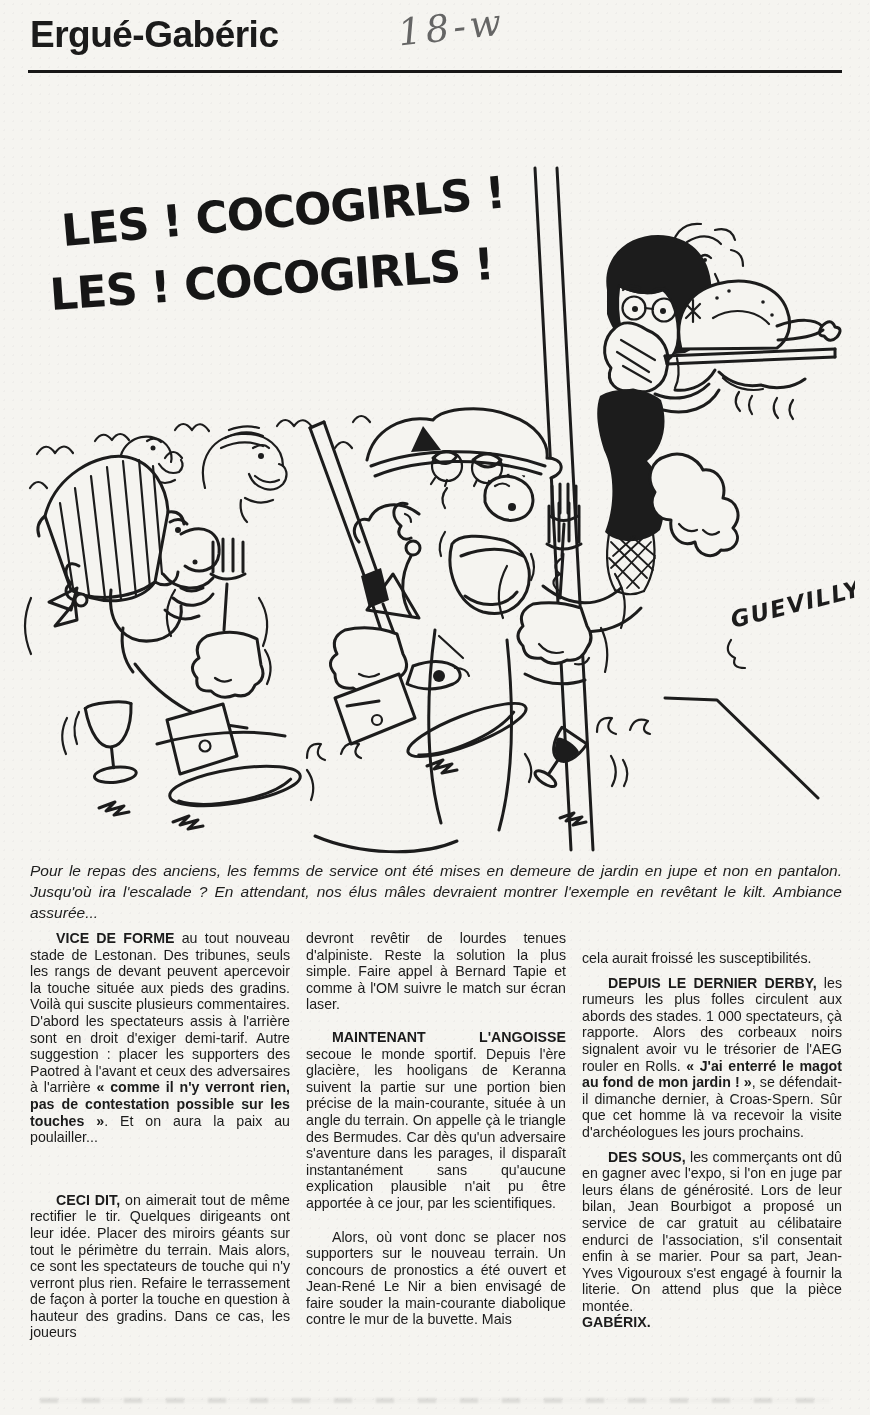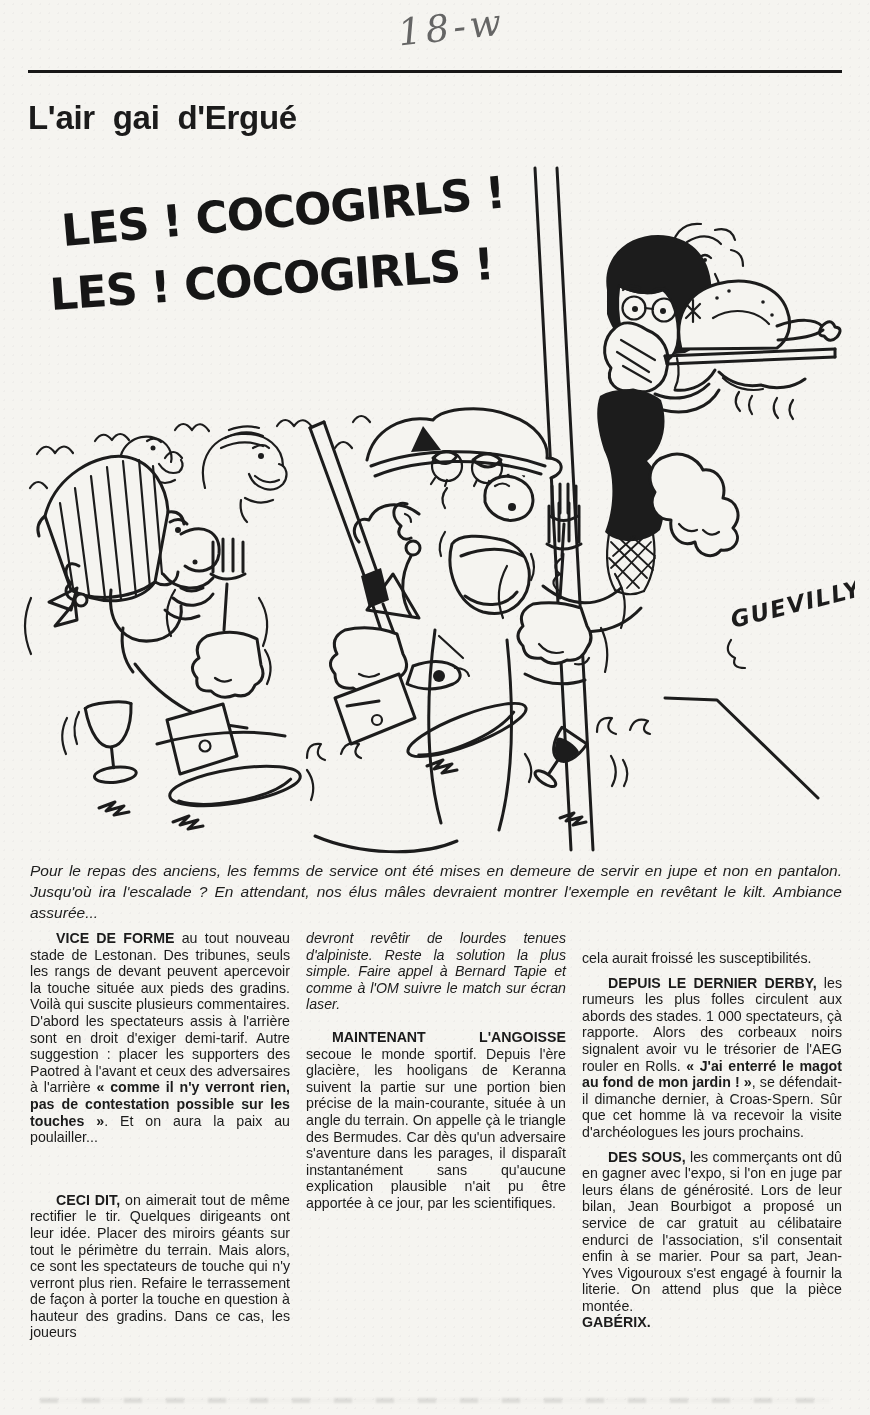--- a/index.html
+++ b/index.html
@@ -33,23 +33,23 @@
   .para strong{font-weight:bold;margin-top:8px;}
   .scan-smudge{position:absolute;left:40px;top:1398px;width:790px;height:5px;
     background:repeating-linear-gradient(90deg,rgba(60,60,60,.13) 0 18px,rgba(60,60,60,.02) 18px 42px);
     filter:blur(1px);}
 </style>
 </head>
 <body>
 
 <div class="page">
 
+  <div class="section-title">Ergué-Gabéric</div>
   <div class="hand-note">18-w</div>
   <div class="header-rule"></div>
-  <div class="article-title">L'air gai d'Ergué</div>
 
   <div class="cartoon">
     <svg viewBox="0 0 840 700">
 
       <g class="ln2">
         <path d="M22,296 q9,-14 18,-1 q9,-13 18,0"></path>
         <path d="M80,283 q8,-12 17,-1 q8,-12 17,0"></path>
         <path d="M150,300 q8,-12 17,0"></path>
         <path d="M160,272 q8,-12 17,0 q8,-12 17,1"></path>
         <path d="M262,268 q8,-12 17,0 q9,-12 18,1"></path>
@@ -347,30 +347,31 @@
         <path class="ln2" d="M716,482 q-8,12 4,18 q-4,10 10,10"></path>
       </g>
 
       <g>
         <text class="shout" x="48" y="88" transform="rotate(-5 48 88)">LES ! COCOGIRLS !</text>
         <text class="shout" x="36" y="152" transform="rotate(-4 36 152)">LES ! COCOGIRLS !</text>
       </g>
     </svg>
   </div>
 
-  <div class="caption">Pour le repas des anciens, les femms de service ont été mises en demeure de servir en jupe et non en pantalon. Jusqu'où ira l'escalade ? En attendant, nos élus mâles devraient montrer l'exemple en revêtant le kilt. Ambiance assurée...</div>
+  <div class="caption">Pour le repas des anciens, les femms de service ont été mises en demeure de jardin en jupe et non en pantalon. Jusqu'où ira l'escalade ? En attendant, nos élus mâles devraient montrer l'exemple en revêtant le kilt. Ambiance assurée...</div>
 
   <div class="columns">
     <div class="col">
         <p class="para"><strong>VICE DE FORME</strong><span> au tout nouveau stade de Lestonan. Des tribunes, seuls les rangs de devant peuvent apercevoir la touche située aux pieds des gradins. Voilà qui suscite plusieurs commentaires. D'abord les spectateurs assis à l'arrière sont en droit d'exiger demi-tarif. Autre suggestion : placer les supporters des Paotred à l'avant et ceux des adversaires à l'arrière </span><strong>« comme il n'y verront rien, pas de contestation possible sur les touches »</strong><span>. Et on aura la paix au poulailler...</span></p>
         <p class="para" style="margin-top: 46px;"><strong>CECI DIT,</strong><span> on aimerait tout de même rectifier le tir. Quelques dirigeants ont leur idée. Placer des miroirs géants sur tout le périmètre du terrain. Mais alors, ce sont les spectateurs de touche qui n'y verront plus rien. Refaire le terrassement de façon à porter la touche en question à hauteur des gradins. Dans ce cas, les joueurs</span></p>
       </div>
     <div class="col">
-        <p class="para" style="text-indent: 0px; font-style: italic;"><span>devront revêtir de lourdes tenues d'alpiniste. Reste la solution la plus simple. Faire appel à Bernard Tapie et comme à l'OM suivre le match sur écran laser.</span></p>
+        <p class="para" style="text-indent: 0px;"><span>devront revêtir de lourdes tenues d'alpiniste. Reste la solution la plus simple. Faire appel à Bernard Tapie et comme à l'OM suivre le match sur écran laser.</span></p>
         <p class="para" style="margin-top: 16px;"><strong>MAINTENANT L'ANGOISSE</strong><span> secoue le monde sportif. Depuis l'ère glacière, les hooligans de Keranna suivent la partie sur une portion bien précise de la main-courante, située à un angle du terrain. On appelle çà le triangle des Bermudes. Car dès qu'un adversaire s'aventure dans les parages, il disparaît instantanément sans qu'aucune explication plausible n'ait pu être apportée à ce jour, par les scientifiques.</span></p>
+        <p class="para" style="margin-top: 17px;"><span>Alors, où vont donc se placer nos supporters sur le nouveau terrain. Un concours de pronostics a été ouvert et Jean-René Le Nir a bien envisagé de faire souder la main-courante diabolique contre le mur de la buvette. Mais</span></p>
       </div>
     <div class="col">
         <p class="para" style="text-indent: 0px; margin-top: 20px;"><span>cela aurait froissé les susceptibilités.</span></p>
         <p class="para" style="margin-top: 8px;"><strong>DEPUIS LE DERNIER DERBY,</strong><span> les rumeurs les plus folles circulent aux abords des stades. 1 000 spectateurs, çà rapporte. Alors des corbeaux noirs signalent avoir vu le trésorier de l'AEG rouler en Rolls. </span><strong>« J'ai enterré le magot au fond de mon jardin ! »</strong><span>, se défendait-il dimanche dernier, à Croas-Spern. Sûr que cet homme là va recevoir la visite d'archéologues les jours prochains.</span></p>
         <p class="para" style="margin-top: 8px;"><strong>DES SOUS,</strong><span> les commerçants ont dû en gagner avec l'expo, si l'on en juge par leurs élans de générosité. Lors de leur bilan, Jean Bourbigot a proposé un service de car gratuit au célibataire endurci de l'association, s'il consentait enfin à se marier. Pour sa part, Jean-Yves Vigouroux s'est engagé à fournir la literie. On attend plus que la pièce montée.</span></p>
         <p class="para" style="text-indent: 0px; text-align: left;"><strong>GABÉRIX.</strong></p>
       </div>
   </div>
 
   <div class="scan-smudge"></div>

